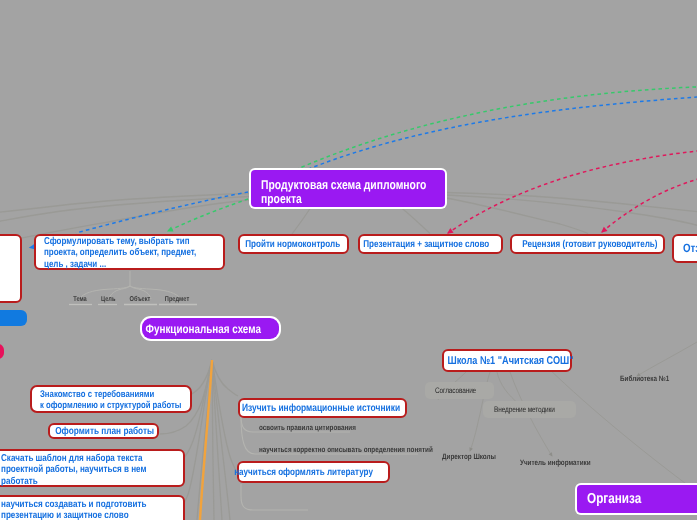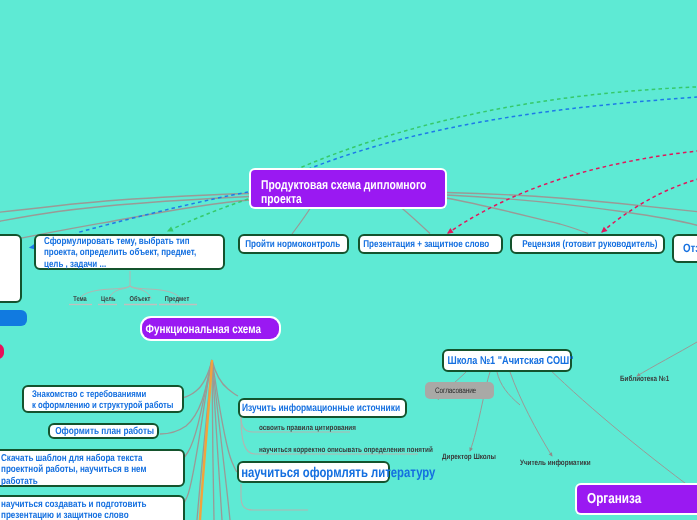--- a/index.html
+++ b/index.html
@@ -1,26 +1,26 @@
 <!DOCTYPE html>
 <html><head>
 <meta charset="utf-8">
 <style>
   html,body{margin:0;padding:0;}
   body{width:697px;height:520px;overflow:hidden;background:#eff3fd;
        font-family:"Liberation Sans", sans-serif;-webkit-font-smoothing:antialiased;text-rendering:geometricPrecision;}
-  #canvas{position:relative;width:697px;height:520px;overflow:hidden;background:#5eead4;}
+  #canvas{position:relative;width:697px;height:520px;overflow:hidden;background:#a3a3a3;}
   svg.links{position:absolute;left:0;top:0;width:697px;height:520px;pointer-events:none;}
   .node{position:absolute;box-sizing:border-box;white-space:nowrap;}
   .node > span{display:block;width:123.456%;flex:0 0 auto;transform:scaleX(0.81);transform-origin:left center;}
   .node.ctr > span{text-align:center;transform-origin:center center;margin-left:-11.728%;}
   .node.ml > span{white-space:pre-line;}
   .n-purple{background:#9a19f2;color:#fff;border-radius:4px;box-shadow:0 0 0 2px #fff;font-weight:bold;
             display:flex;align-items:center;padding:0 10px;}
-  .n-blue{background:#fff;border:2px solid #14532d;border-radius:6px;color:#1570e0;
+  .n-blue{background:#fff;border:2px solid #b91c1c;border-radius:6px;color:#1570e0;
           font-weight:bold;display:flex;align-items:center;padding:0 10px;}
   .n-bluefill{background:#117ae0;color:#fff;border-radius:6px;font-weight:bold;
           display:flex;align-items:center;padding:0 10px;}
   .n-redfill{background:#e8115b;color:#fff;border-radius:6px;font-weight:bold;
           display:flex;align-items:center;padding:0 10px;}
   .n-gray{background:#a9a9a6;color:#2a2a2a;border-radius:5px;display:flex;
           align-items:center;padding:0 0;letter-spacing:-0.02em;font-weight:normal;}
   .n-plain{color:#3a3a3a;display:block;font-weight:bold;
            padding:4px 4px 0;line-height:8px;}
   .ml{white-space:normal;}
@@ -126,21 +126,21 @@
   <div class="node n-blue ml" style="left:-100px;top:234px;width:122px;height:69px;font-size:12px;line-height:34px;padding:0 9px;">
     <span>ция</span>
   </div>
 
   <div class="node n-bluefill" style="left:-62px;top:310px;width:89px;height:16px;font-size:10.5px;justify-content:flex-end;">
     <span>совать</span>
   </div>
 
   <div class="node n-redfill" style="left:-70px;top:344px;width:74px;height:15px;font-size:9px;"></div>
 
-  <div class="node n-blue ml" style="left:22px;top:385px;width:162px;height:28px;font-size:9.6px;line-height:11px;padding:2px 8px 0 8px;">
+  <div class="node n-blue ml" style="left:30px;top:385px;width:162px;height:28px;font-size:9.6px;line-height:11px;padding:2px 8px 0 8px;border-radius:7px;">
     <span>Знакомство с теребованиями
 к оформлению и структурой работы</span>
   </div>
 
   <div class="node ctr n-blue" style="left:48px;top:423px;width:111px;height:16px;font-size:10.2px;justify-content:center;">
     <span>Оформить план работы</span>
   </div>
 
   <div class="node n-blue ml" style="left:-10px;top:449px;width:195px;height:38px;font-size:10px;line-height:11.3px;padding:2px 9px 0;align-items:flex-start;">
     <span>Скачать шаблон для набора текста проектной работы, научиться в нем работать</span>
@@ -155,36 +155,39 @@
   </div>
 
   <div class="node n-plain" style="left:252px;top:420px;font-size:7.8px;width:98px;padding-left:7px;">
     <span>освоить правила цитирования</span>
   </div>
 
   <div class="node n-plain" style="left:252px;top:442px;font-size:7.8px;width:165px;padding-left:7px;">
     <span>научиться корректно описывать определения понятий</span>
   </div>
 
-  <div class="node ctr n-blue" style="left:237px;top:461px;width:153px;height:22px;font-size:14px;justify-content:center;">
+  <div class="node ctr n-blue" style="left:237px;top:461px;width:153px;height:22px;font-size:10px;justify-content:flex-end;">
     <span>научиться оформлять литературу</span>
   </div>
 
   <div class="node n-plain" style="left:252px;top:498px;font-size:12px;width:56px;padding-left:7px;margin-top:38px;">
     <span>изучить ГОСТ</span>
   </div>
 
   <div class="node ctr n-blue" style="left:442px;top:349px;width:130px;height:23px;font-size:11.3px;justify-content:center;">
     <span>Школа №1 "Ачитская СОШ"</span>
   </div>
 
   <div class="node ctr n-gray" style="left:425px;top:382px;width:69px;height:17px;font-size:8px;justify-content:center;">
     <span>Согласование</span>
   </div>
 
+  <div class="node ctr n-gray" style="left:483px;top:401px;width:93px;height:17px;font-size:8px;justify-content:center;">
+    <span>Внедрение методики</span>
+  </div>
 
   <div class="node n-plain" style="left:438px;top:449px;font-size:7.8px;width:76px;">
     <span>Директор Школы</span>
   </div>
 
   <div class="node n-plain" style="left:516px;top:455px;font-size:7.8px;width:92px;">
     <span>Учитель информатики</span>
   </div>
 
   <div class="node n-plain" style="left:616px;top:371px;font-size:7.8px;width:79px;">

